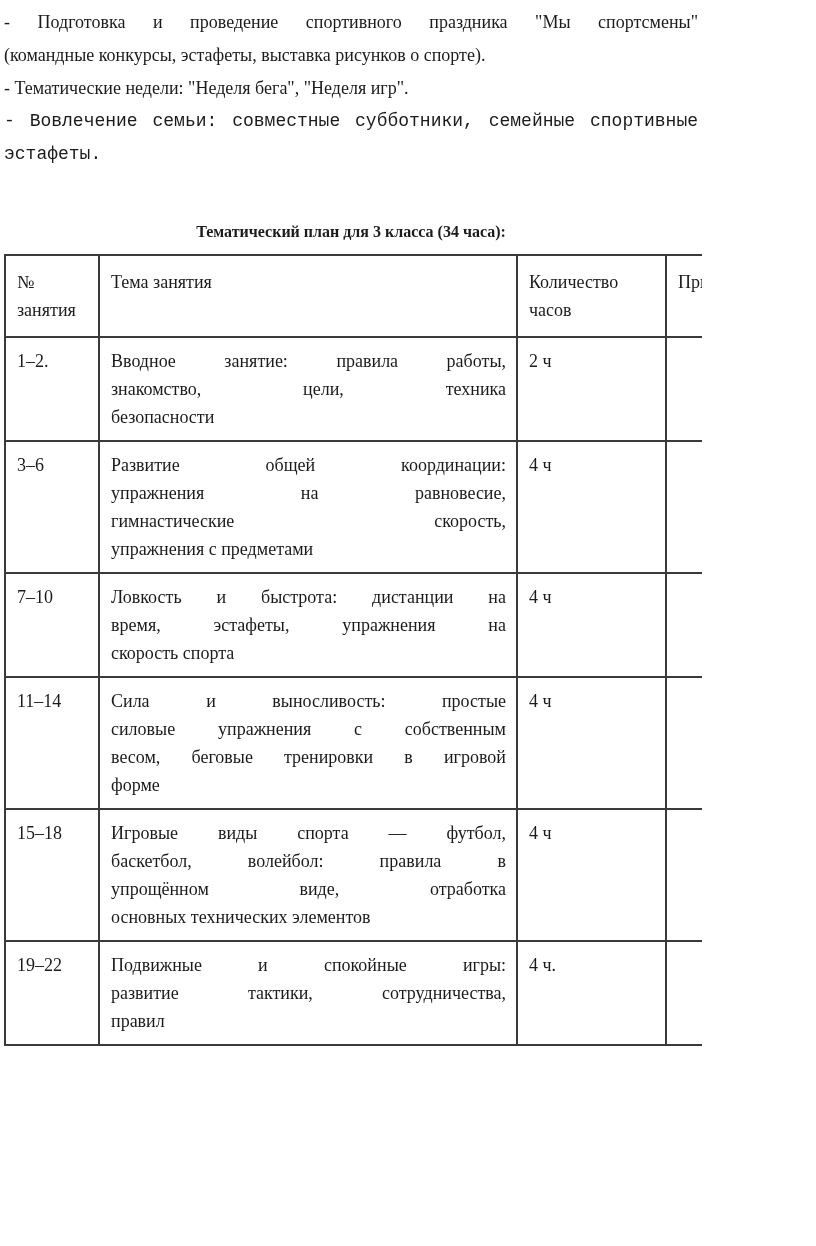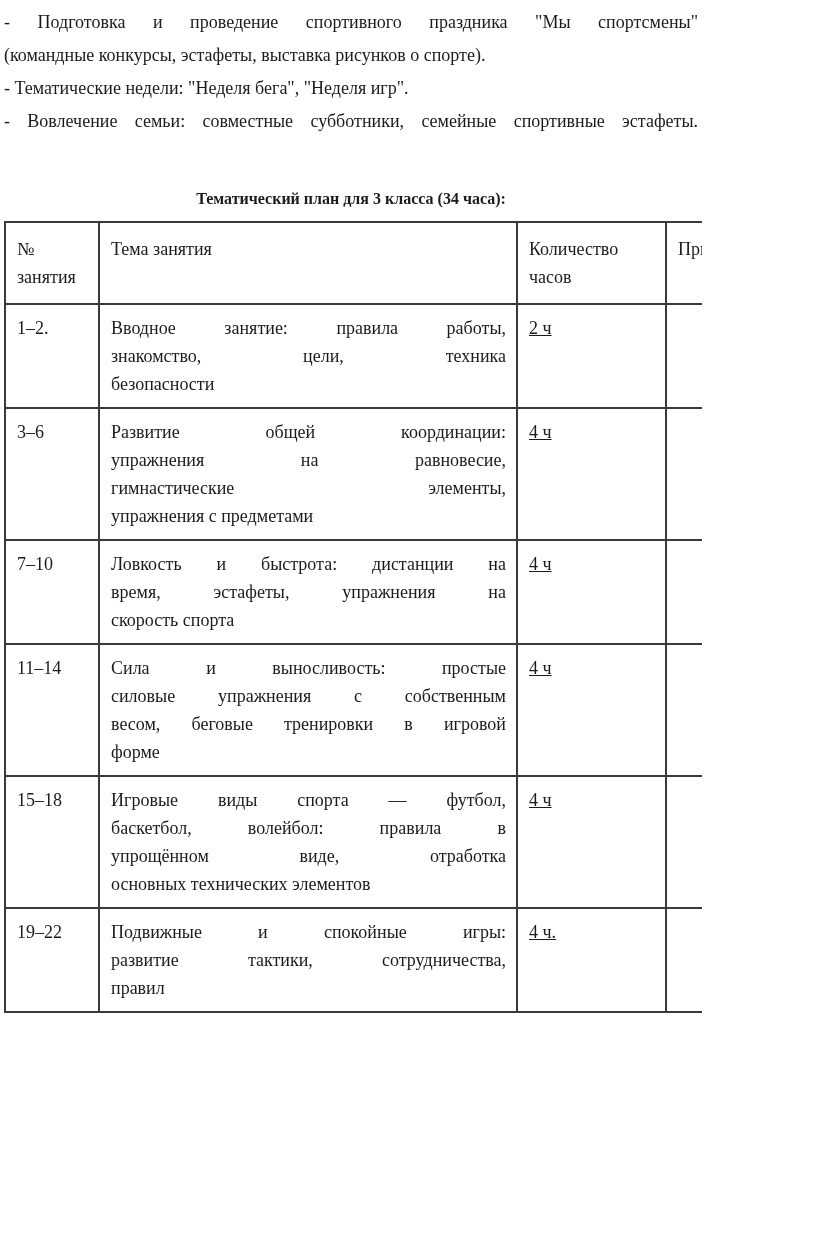--- a/index.html
+++ b/index.html
@@ -10,21 +10,21 @@
     background: var(--background);
     color: var(--text);
     font-family: "Liberation Serif", "DejaVu Serif", serif;
     font-size: 18px;
     padding: 6px 4px 0 4px;
   }
   p.para {
     margin: 0; line-height: 33px;
     text-align: justify;
   }
-  p.fill { text-align: justify; text-align-last: justify; }
+  p.fill { text-align: justify; text-align-last: justify; font-family: Liberation Mono, monospace; }
   h2.heading {
     font-size: 16px; font-weight: bold;
     text-align: center;
     margin: 44px 0 6px 0;
     line-height: 33px;
   }
   table.plan {
     border-collapse: collapse;
     table-layout: fixed;
     width: 808px;
@@ -32,21 +32,21 @@
   .plan th, .plan td {
     border: 2px solid var(--border);
     vertical-align: top;
     font-weight: normal;
     text-align: left;
     line-height: 28px;
     padding: 9px 10px 9px 11px;
     overflow: hidden;
   }
   .plan th { padding-top: 12px; padding-bottom: 12px; }
-  .c-hours, .h-hours-val { text-align: center; text-decoration: underline; }
+  .c-hours, .h-hours-val { text-align: center; }
   .c-num { padding-left: 8px; }
   
   .jline { display: block; text-align: justify; text-align-last: justify; }
   .jline.jlast { text-align-last: auto; }
 </style>
 </head>
 <body>
 
 <div class="page">
 
@@ -83,21 +83,21 @@
             <span class="jline jlast">безопасности</span>
           </td>
         <td class="c-hours">2 ч</td>
         <td class="c-notes"></td>
       </tr>
       <tr>
         <td class="c-num">3–6</td>
         <td class="c-topic">
             <span class="jline">Развитие общей координации:</span>
             <span class="jline">упражнения на равновесие,</span>
-            <span class="jline">гимнастические элементы,</span>
+            <span class="jline">гимнастические скорость,</span>
             <span class="jline jlast">упражнения с предметами</span>
           </td>
         <td class="c-hours">4 ч</td>
         <td class="c-notes"></td>
       </tr>
       <tr>
         <td class="c-num">7–10</td>
         <td class="c-topic">
             <span class="jline">Ловкость и быстрота: дистанции на</span>
             <span class="jline">время, эстафеты, упражнения на</span>

